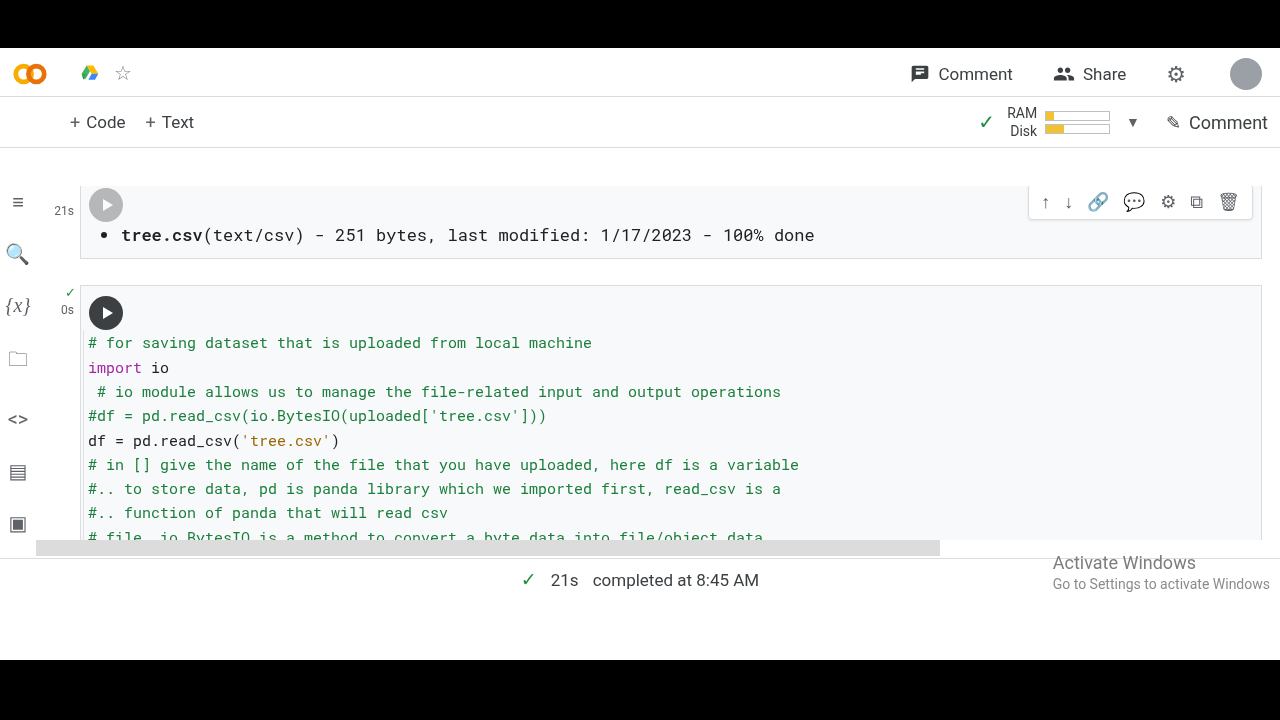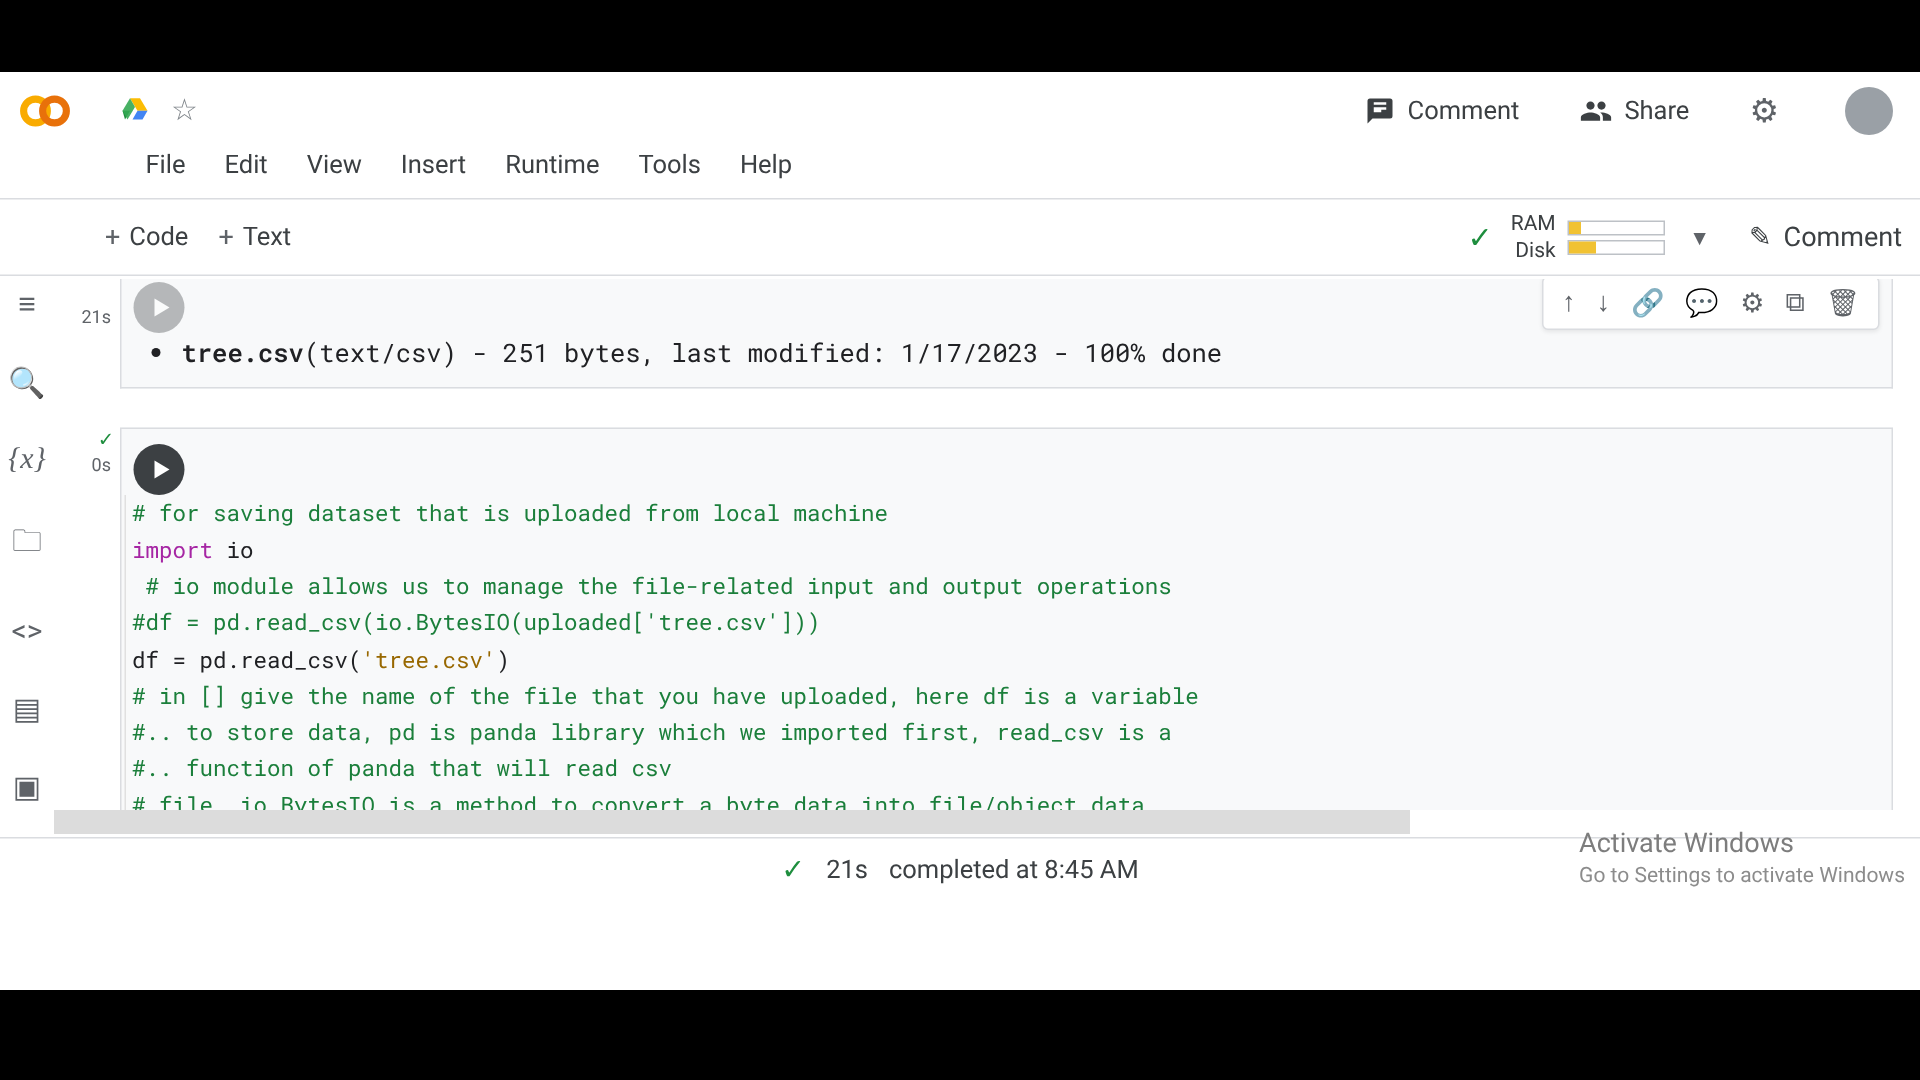--- a/index.html
+++ b/index.html
@@ -118,29 +118,20 @@
         <svg width="22" height="22" viewBox="0 0 24 24">
             <path fill="#3c4043" d="M16 11c1.66 0 3-1.34 3-3s-1.34-3-3-3-3 1.34-3 3 1.34 3 3 3zM8 11c1.66 0 3-1.34 3-3S9.66 5 8 5 5 6.34 5 8s1.34 3 3 3zm0 2c-2.33 0-7 1.17-7 3.5V19h14v-2.5C15 14.17 10.33 13 8 13zm8 0c-.29 0-.62.02-.97.05 1.16.84 1.97 1.97 1.97 3.45V19h6v-2.5c0-2.33-4.67-3.5-7-3.5z"></path>
           </svg>
         <span>Share</span>
       </div>
       <span class="gear-icon">⚙</span>
       <div class="avatar"></div>
     </div>
   </div>
 
-  <div class="menubar">
-    <span>File</span>
-    <span>Edit</span>
-    <span>View</span>
-    <span>Insert</span>
-    <span>Runtime</span>
-    <span>Tools</span>
-    <span>Help</span>
-  </div>
 
   <div class="toolbar">
     <div class="tbtn">
         <span class="plus">+</span>
         <span>Code</span>
       </div>
     <div class="tbtn">
         <span class="plus">+</span>
         <span>Text</span>
       </div>

